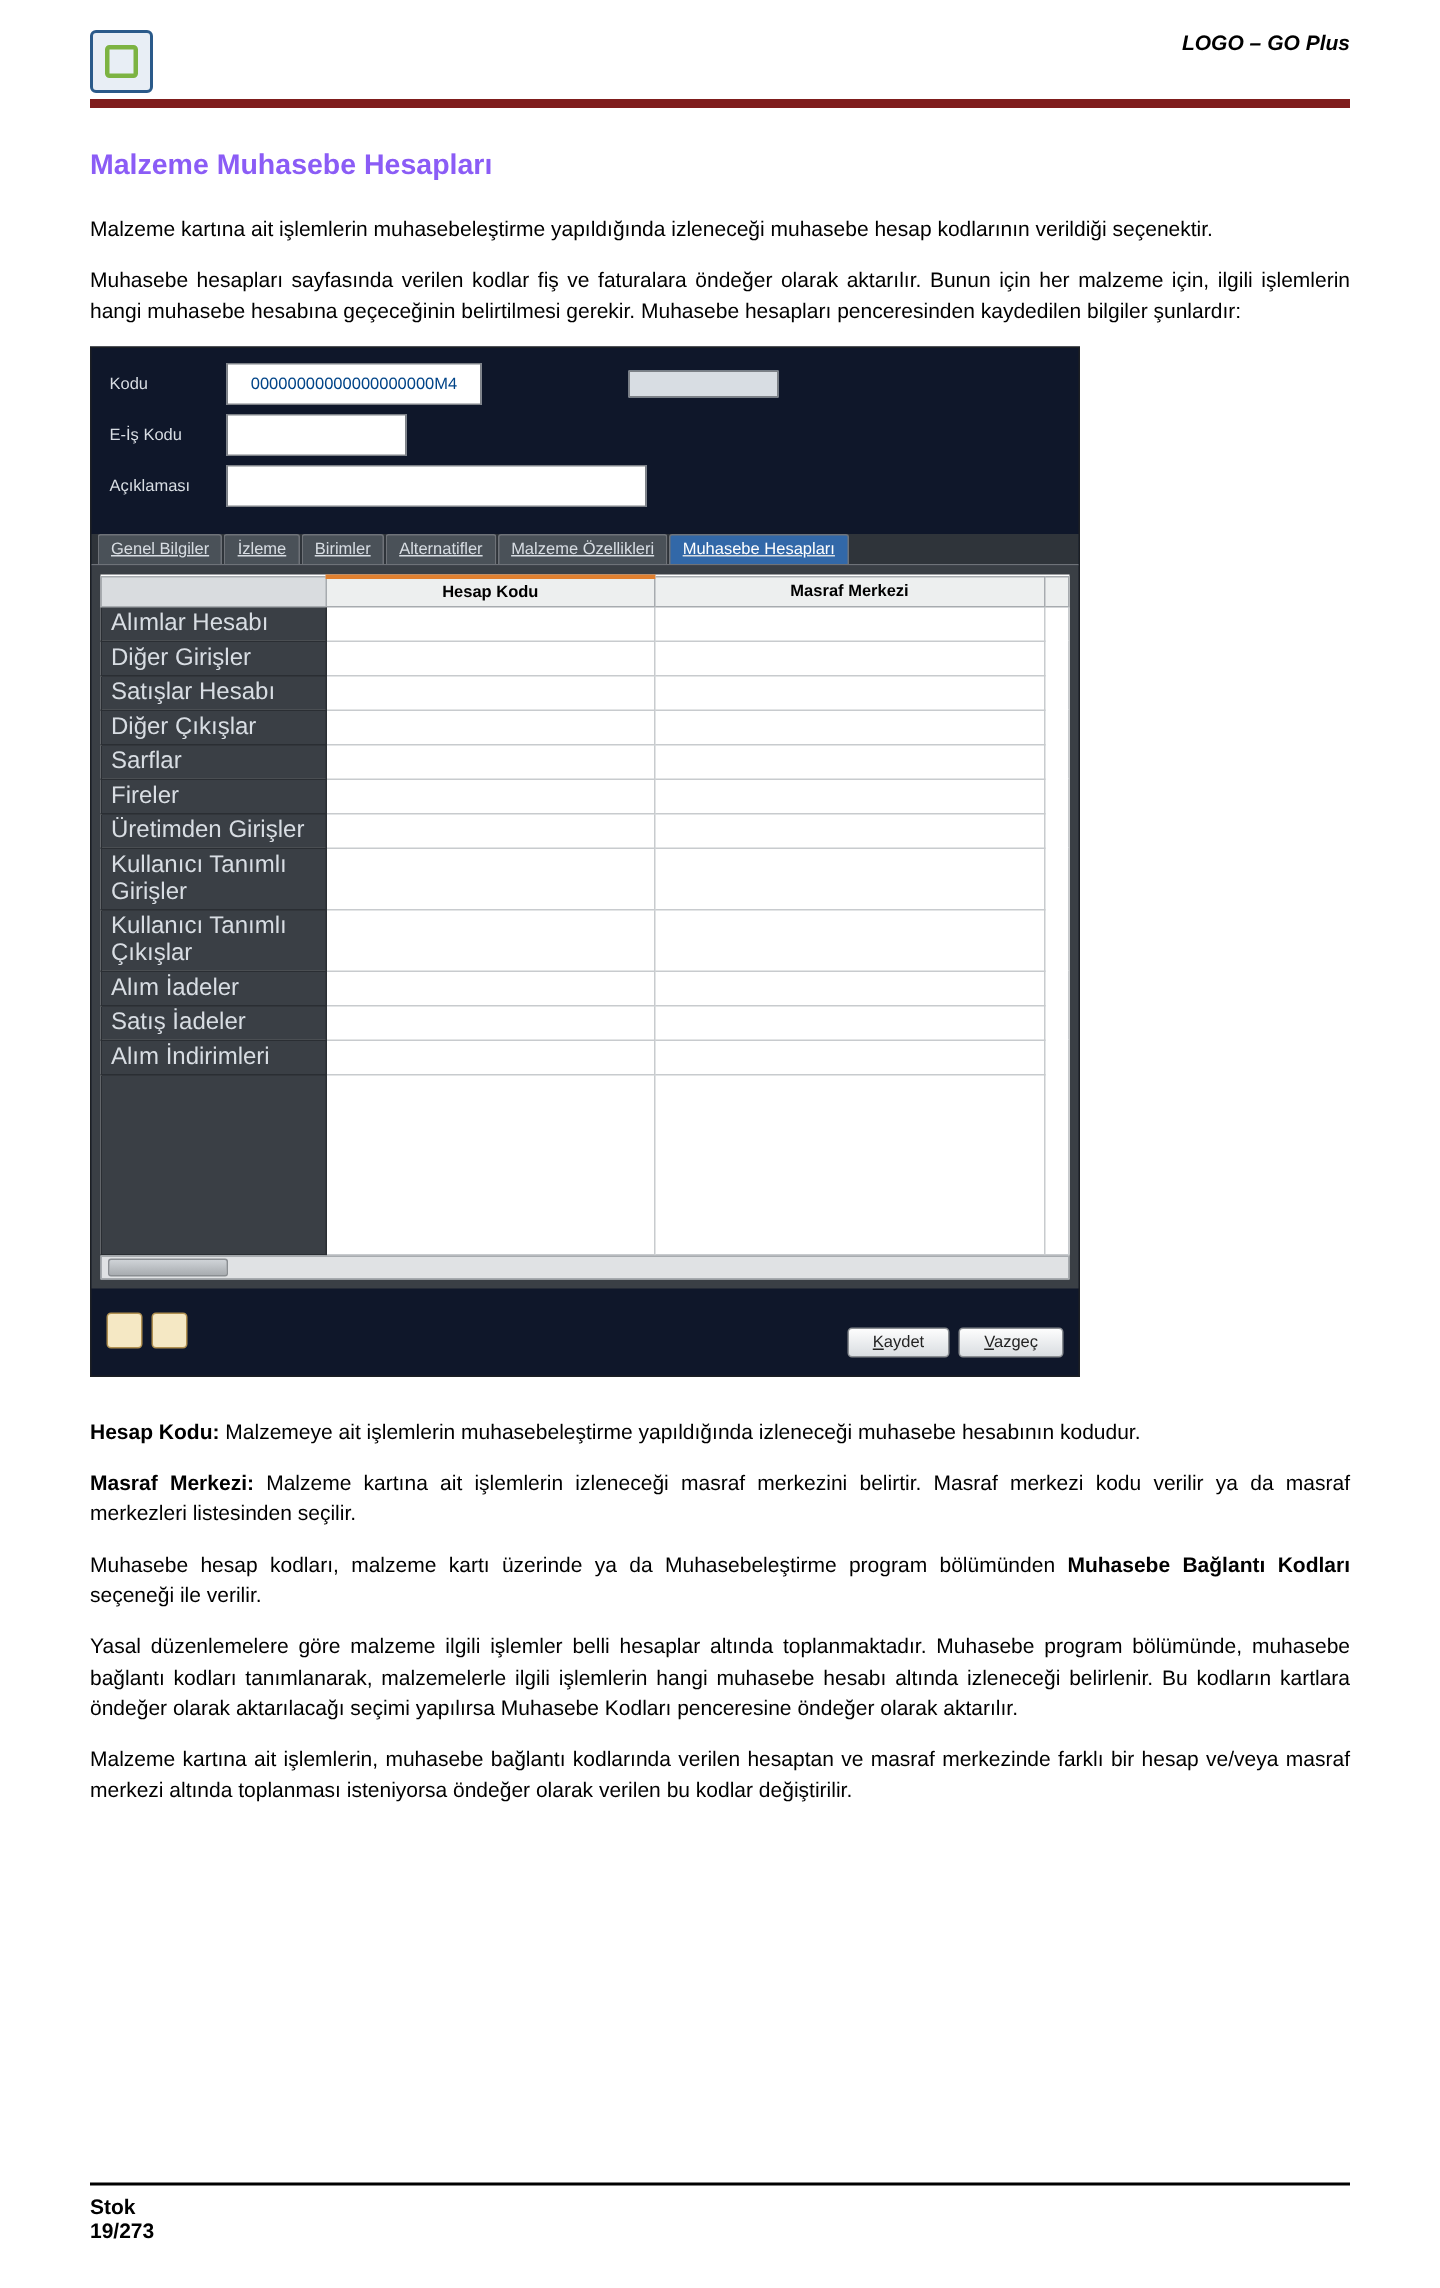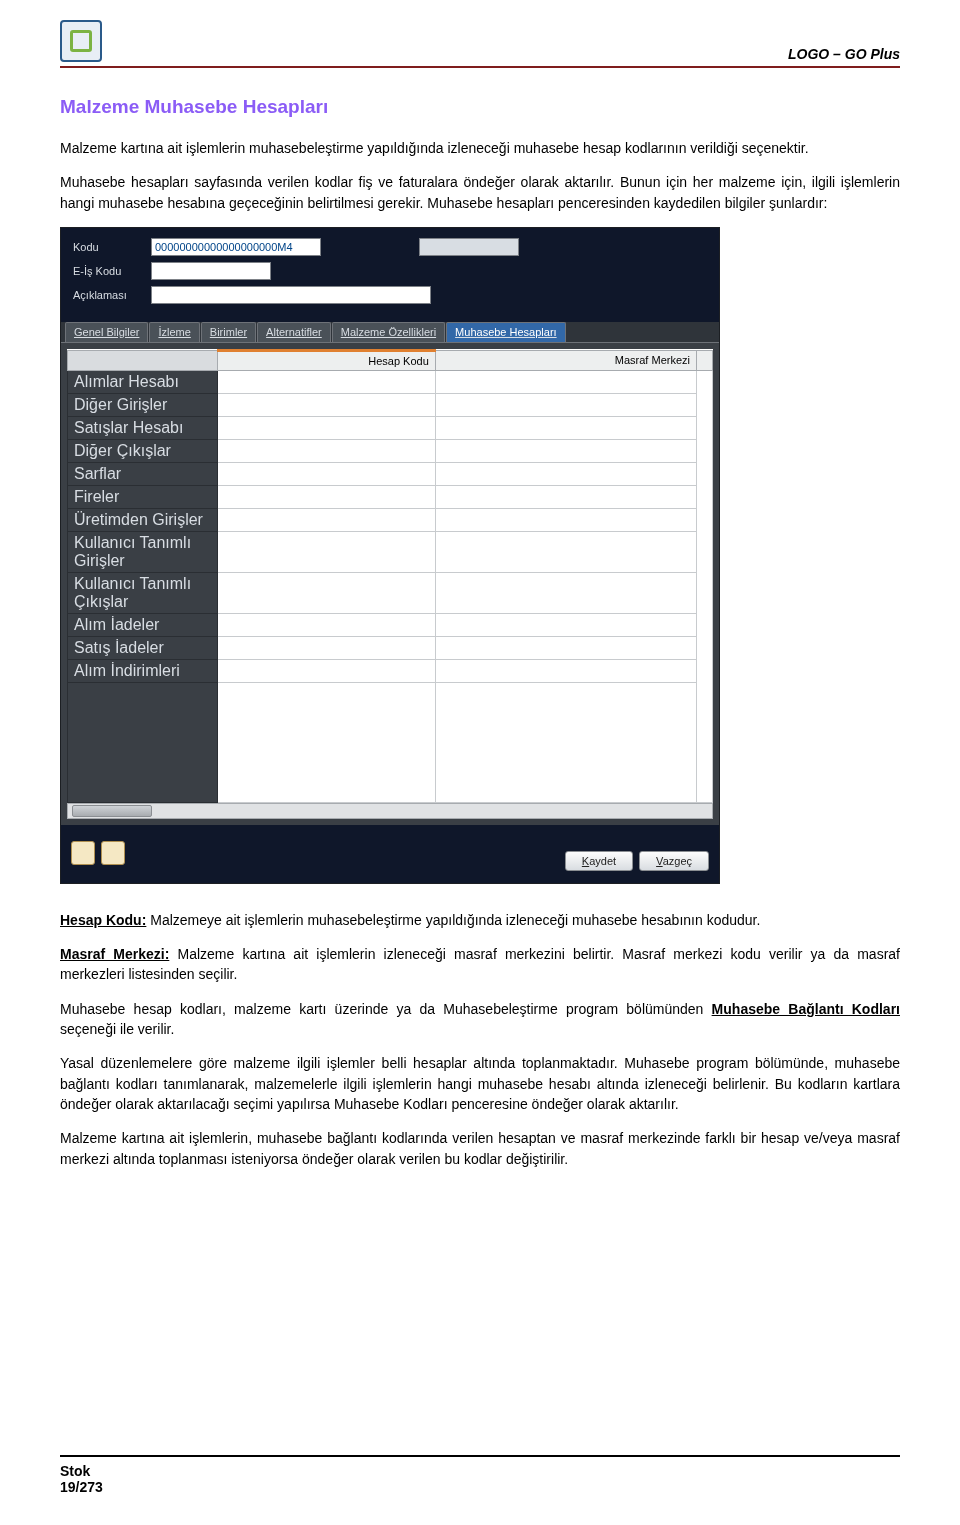--- a/index.html
+++ b/index.html
@@ -6,64 +6,64 @@
   body {
     font-family: Tahoma, Verdana, Arial, sans-serif;
     background: #fff;
     width: 960px;
     margin: 0 auto;
     padding: 20px 60px 40px 60px;
     color: #000;
     position: relative;
     min-height: 1525px;
   }
-  .header-row { display: flex; justify-content: space-between; align-items: flex-end; border-bottom: 2px solid #7f1d1d; padding-bottom: 4px; margin-bottom: 28px; }
+  .header-row { display: flex; justify-content: space-between; align-items: flex-start; border-bottom: 6px solid #7f1d1d; padding-bottom: 4px; margin-bottom: 28px; }
   .logo-box {
     width: 42px; height: 42px; border: 2px solid #2a5a8a; border-radius: 4px;
     background: #e8eef5; display: flex; align-items: center; justify-content: center;
   }
   .logo-inner { width: 22px; height: 22px; border: 3px solid #7cb342; border-radius: 3px; }
   .header-product { font-weight: bold; font-style: italic; font-size: 14px; }
   h1.section-title { color: #8b5cf6; font-size: 19px; font-weight: bold; margin-bottom: 20px; }
   p.body { font-size: 14px; line-height: 1.45; margin-bottom: 14px; text-align: justify; }
-  p.body b { font-weight: bold; text-decoration: underline; }
+  p.body b { font-weight: bold; }
 
   
   .app-window {
     width: 660px; margin: 10px 0 26px 0;
     background: #0f172a; border: 1px solid #1c1f23;
     font-size: 11px; color: #d8dde3;
   }
   .form-area { padding: 10px 12px 6px 12px; }
   .form-row { display: flex; align-items: center; margin-bottom: 6px; gap: 8px; }
   .form-label { width: 70px; font-size: 11px; }
   .form-input {
-    background: #fff; color: #000; height: 18px; border: 1px solid #7d8187;
-    font-size: 11px; padding: 0 3px;
+    background: #fff; color: #000; height: 28px; border: 1px solid #7d8187;
+    font-size: 11px; padding: 0 3px; text-align: center;
   }
   .form-input.code { width: 170px; color: #004488; }
   .extra-box { width: 100px; height: 18px; background: #d8dde3; border: 1px solid #7d8187; margin-left: 90px; }
   .tabs-bar {
     display: flex; align-items: flex-end; gap: 1px; padding: 0 4px; margin-top: 6px;
     border-bottom: 1px solid #6e7278; background: #2f343a; text-decoration: underline;
   }
   .tab {
     padding: 3px 8px 4px 8px; font-size: 11px; background: #4a5158;
     border: 1px solid #6e7278; border-bottom: none; color: #d8dde3;
     border-radius: 2px 2px 0 0; cursor: pointer;
   }
   .tab.active { background: #3268a8; color: #fff; }
   .grid-wrap { background: #3a3f45; padding: 6px; }
   .grid {
     width: 100%; border-collapse: collapse; background: #fff; color: #000;
     border: 1px solid #777;
   }
   .grid th {
-    background: #edefef; font-weight: normal; font-size: 11px;
-    border: 1px solid #a7abaf; padding: 3px 6px; text-align: right; margin-left: 44px;
+    background: #edefef; font-weight: bold; font-size: 11px;
+    border: 1px solid #a7abaf; padding: 3px 6px; text-align: center; margin-left: 44px;
   }
   .grid th:first-child { width: 150px; background: #d9dcdf; }
   .grid th.active-col { border-top: 3px solid #e08030; }
   .grid td {
     border: 1px solid #c8cbce; padding: 2px 6px; height: 20px;
     font-size: 16px; background: #fff;
   }
   .grid td:first-child { background: #3a3f45; color: #d8dde3; border: 1px solid #2a2e33; }
   .grid-scroll-col { width: 16px; background: #e6e6e6; }
   .grid-filler td { height: 120px; }

